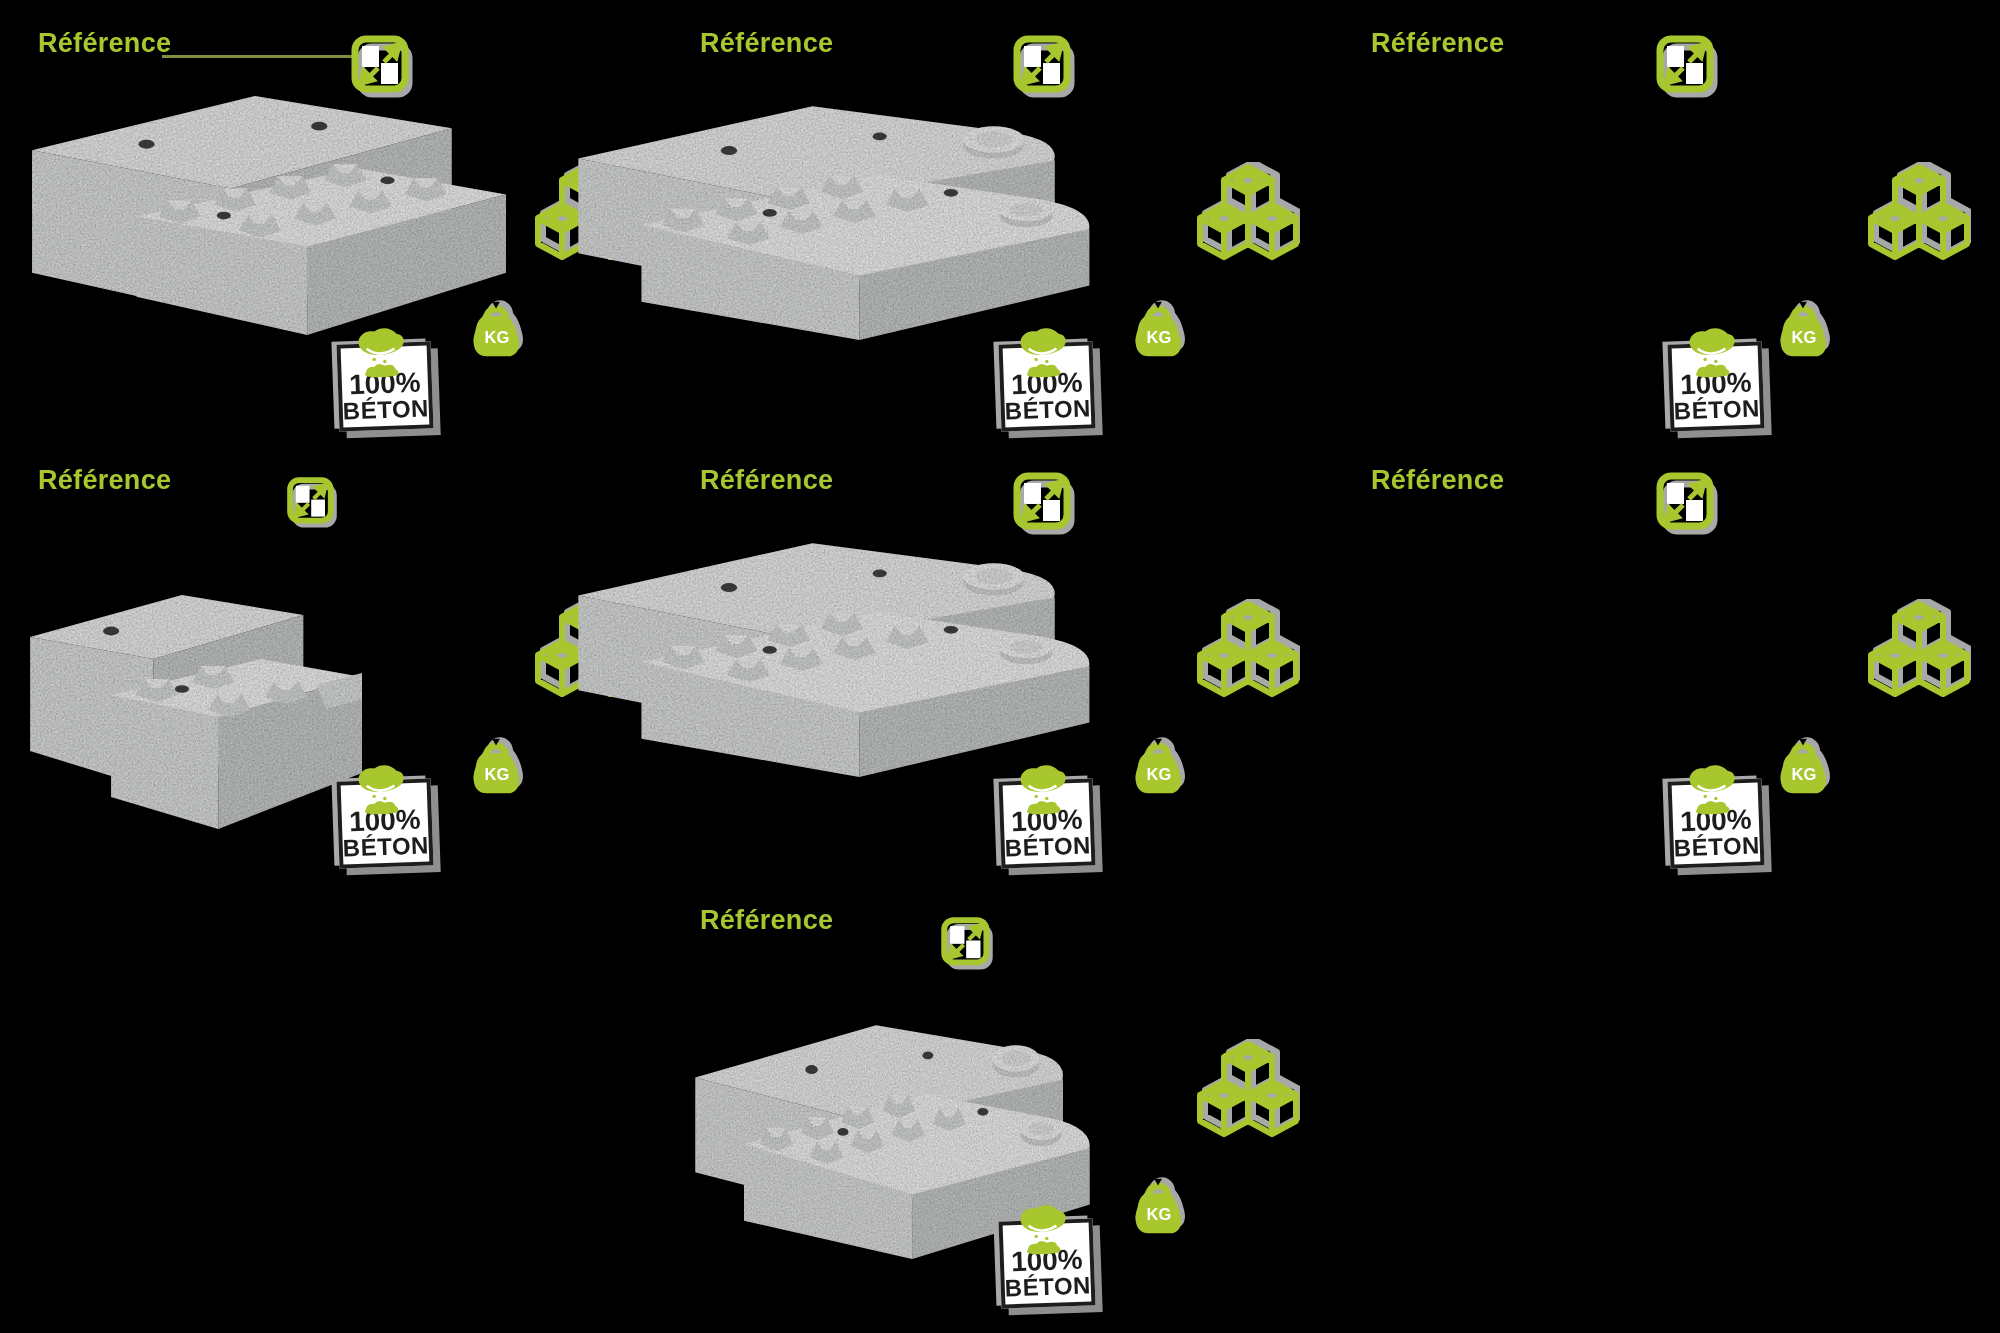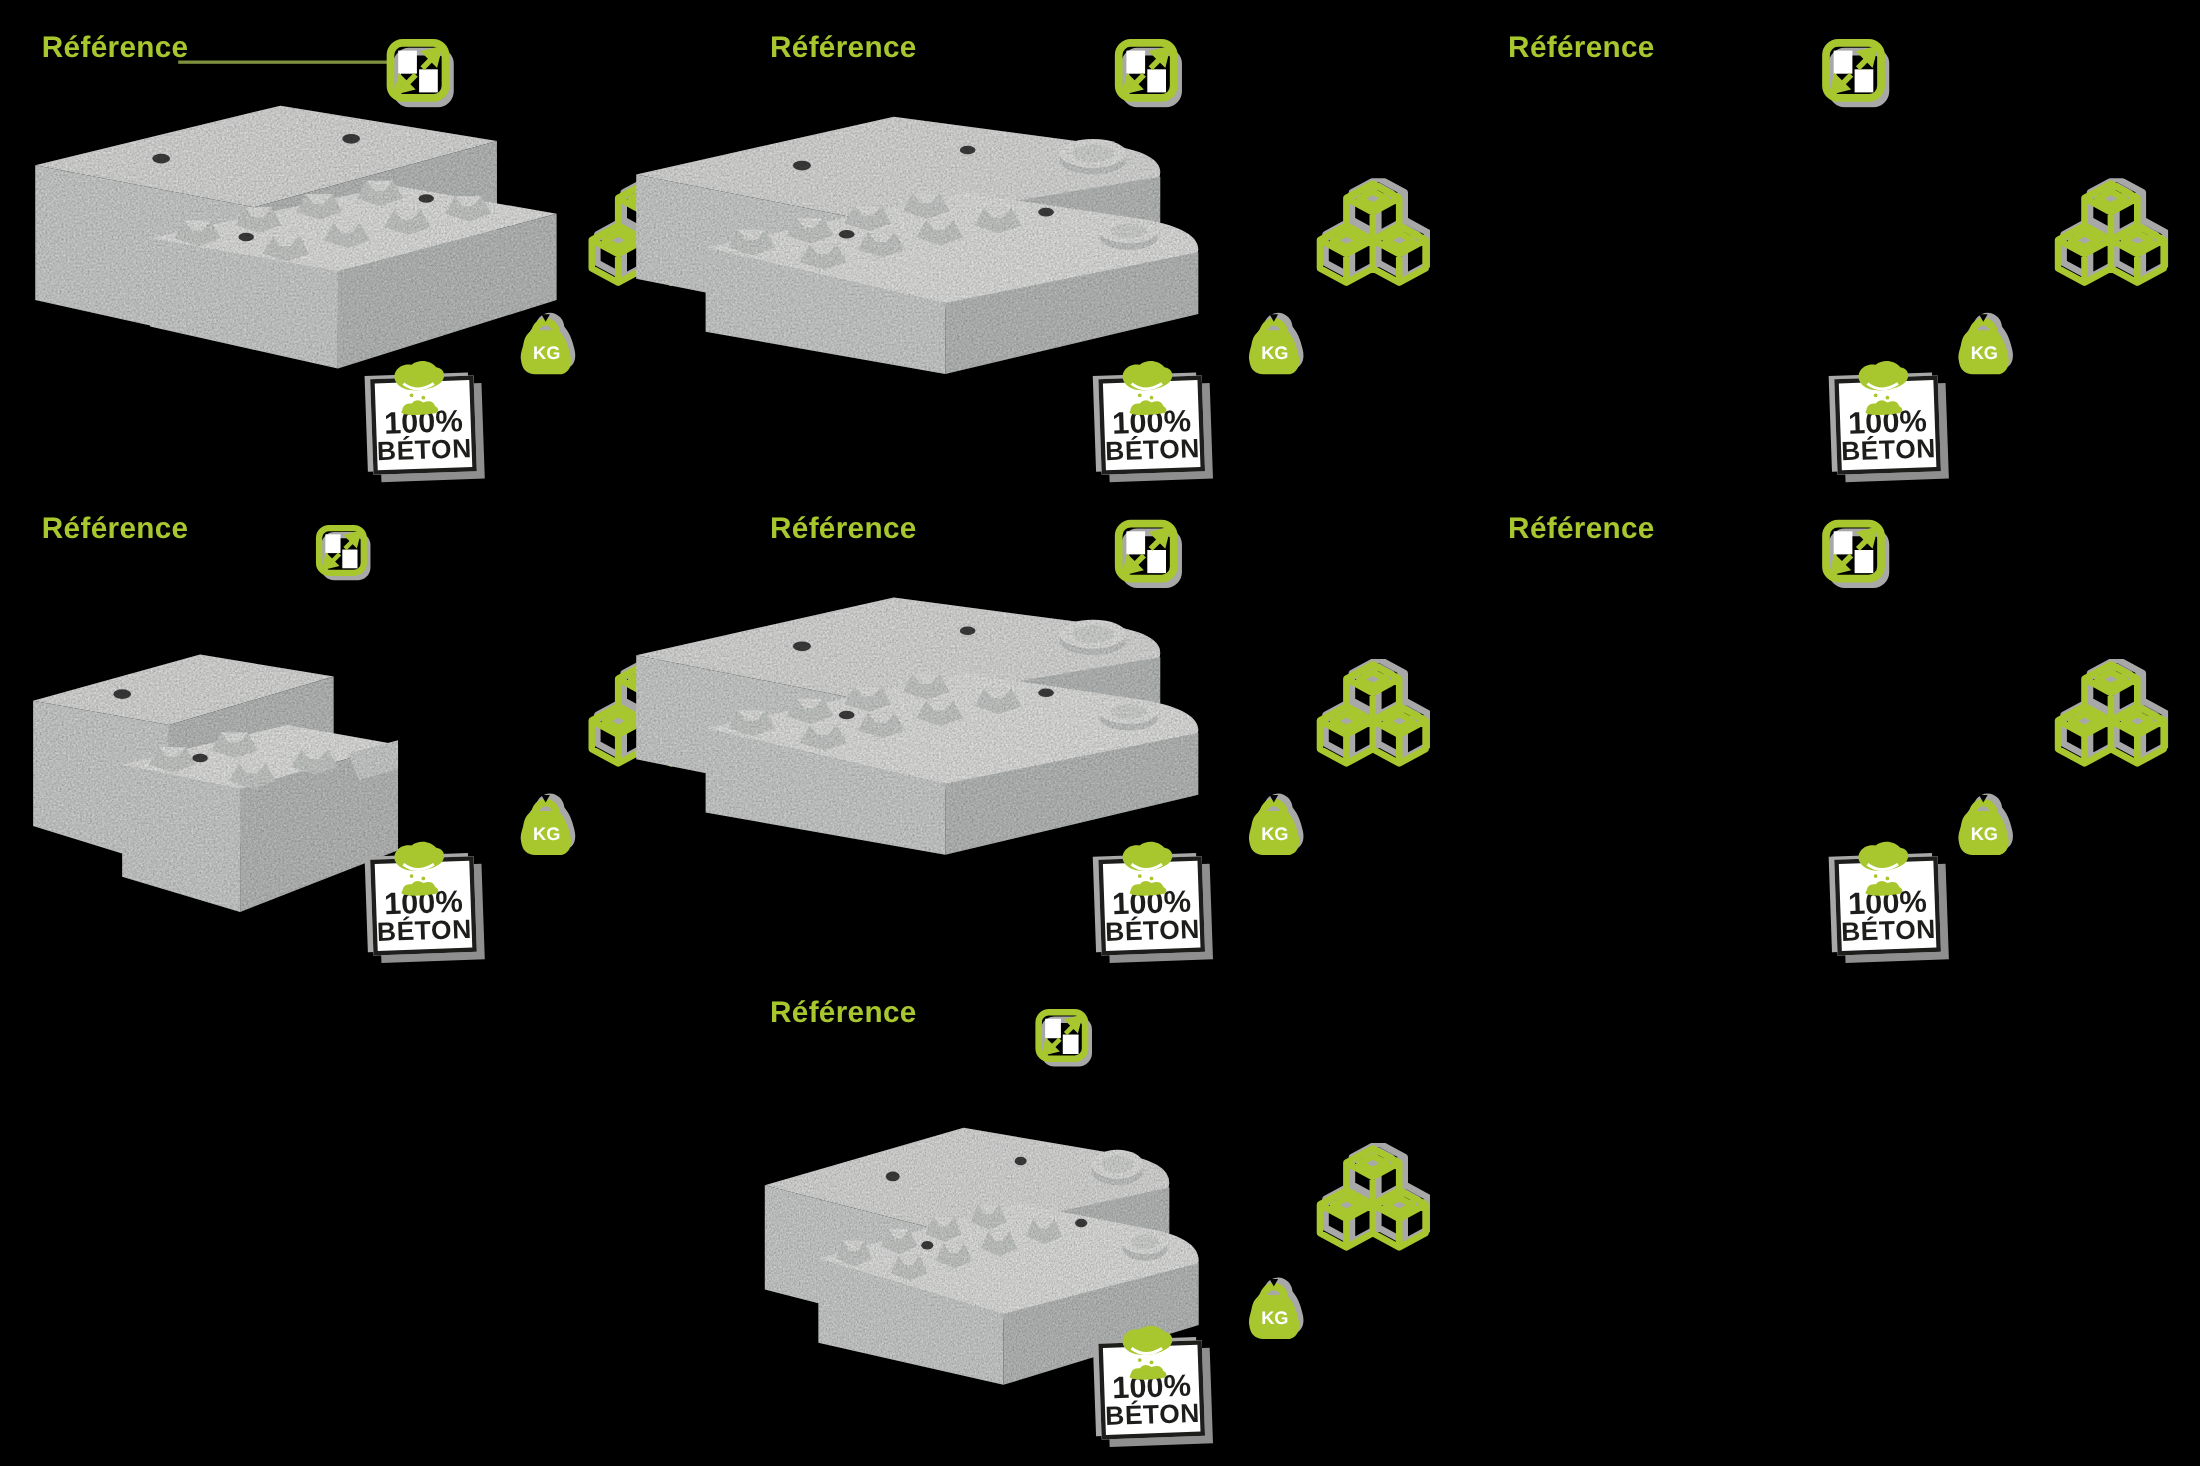--- a/index.html
+++ b/index.html
@@ -10,21 +10,21 @@
   .row-1{top:0}.row-2{top:437px}.row-3{top:877px}
   .card>*{position:absolute;}
   .ref-label{left:38px;top:28px;font-size:27px;font-weight:bold;color:var(--accent);
              letter-spacing:.3px;white-space:nowrap;}
   .leader-line{display:none;left:162px;top:55px;width:192px;height:3px;background:var(--olive);}
   .card.has-line .leader-line{display:block;}
   .dim-icon{left:350px;top:34px;width:64px;height:64px;}
   .img-box{left:18px;top:84px;width:492px;height:256px;}
   .col-2 .img-box{left:-106px;top:84px;width:570px;height:260px;}
   .cubes-icon{left:534px;top:162px;width:104px;height:106px;}
-  .kg-icon{left:466px;top:276px;width:62px;height:70px;}
+  .kg-icon{left:466px;top:292px;width:62px;height:70px;}
   .badge{left:338px;top:330px;width:94px;height:100px;}
   .col-3 .dim-icon{left:322px;}
   .col-3 .kg-icon{left:440px;}
   .col-3 .badge{left:336px;}
   [data-card-id="r2c1"] .dim-icon{left:286px;width:52px;height:62px;}
   [data-card-id="r2c1"] .img-box{left:18px;top:100px;width:344px;height:300px;}
   [data-card-id="r3c2"] .dim-icon{left:278px;width:54px;height:64px;}
   [data-card-id="r3c2"] .img-box{left:16px;top:126px;width:440px;height:260px;}
   .icon svg,.img-box svg{width:100%;height:100%;display:block;}
   .badge-box{position:absolute;left:0;right:0;top:13px;bottom:0;background:var(--paper);

